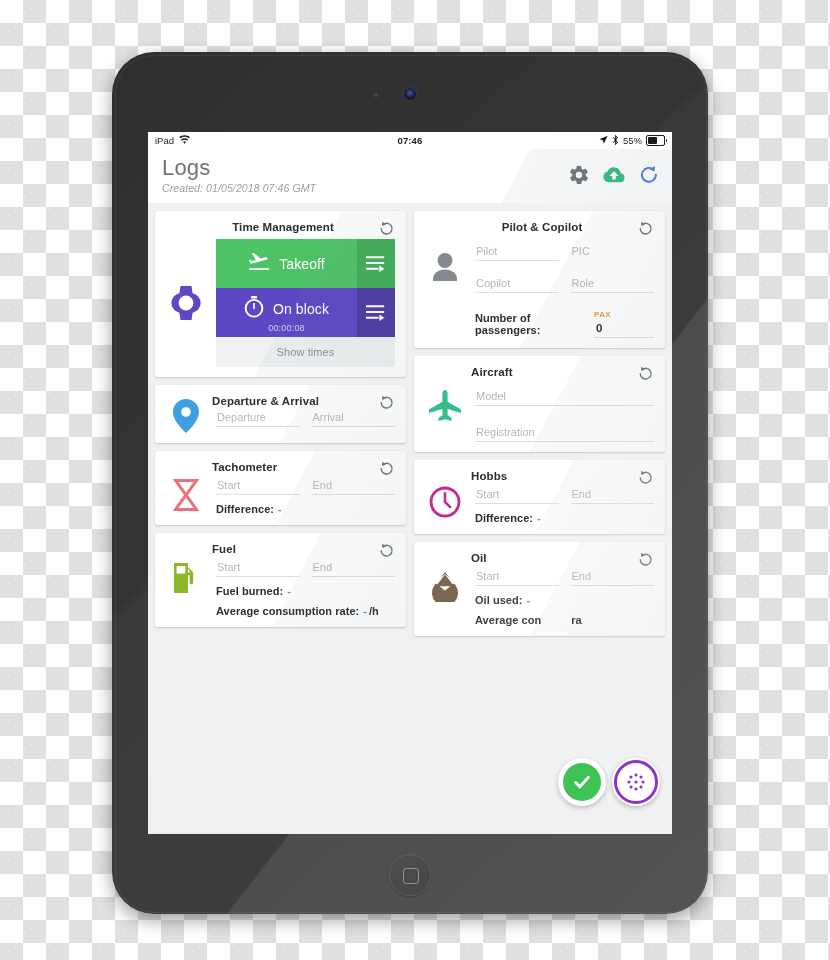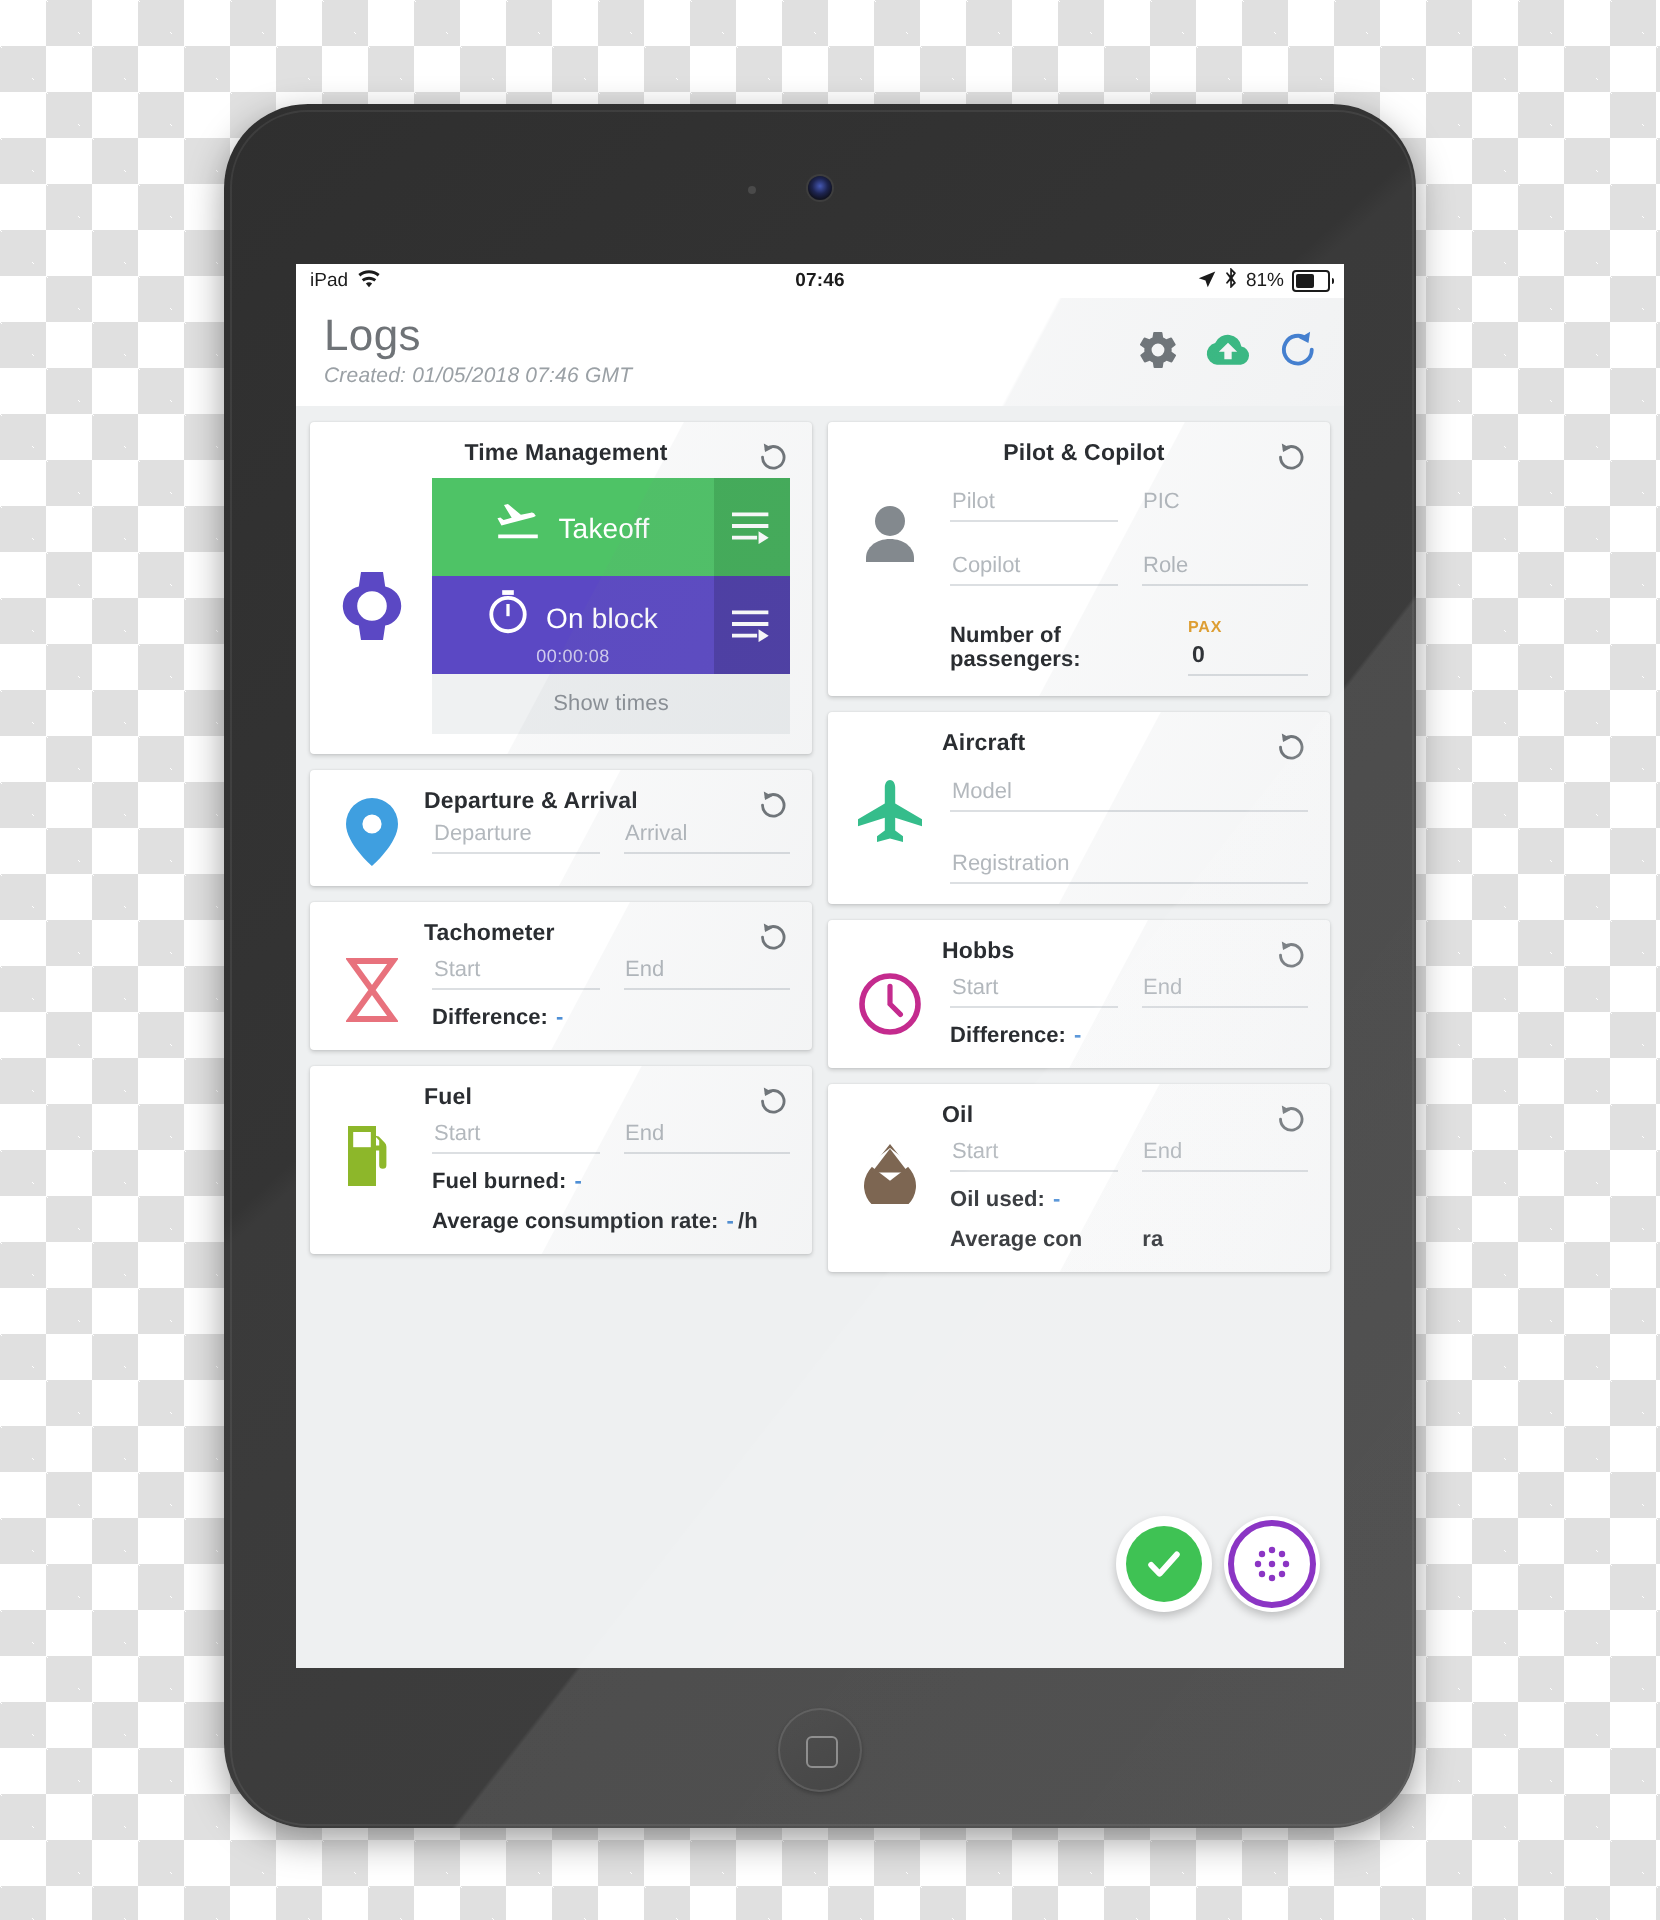--- a/index.html
+++ b/index.html
@@ -182,21 +182,21 @@
         <span>
           <svg width="9" height="9" viewBox="0 0 24 24">
               <path fill="#1b1b1b" d="M23 2L1 11l9 3 3 9 10-21z"></path>
             </svg>
         </span>
         <span>
           <svg width="7" height="10" viewBox="0 0 12 20">
               <path fill="#1b1b1b" d="M6 0l5 5-3.5 5L11 15l-5 5h-.8v-7.5L2 16l-1-1.2L4.6 10 1 5.2 2 4l3.2 3.5V0H6zm.9 3.6v3.6L8.7 5.4 6.9 3.6zm0 9.2v3.6l1.8-1.8-1.8-1.8z"></path>
             </svg>
         </span>
-        <span>81%</span>
+        <span>55%</span>
         <span class="battery-shell">
           <span class="battery-fill"></span>
         </span>
       </div>
     </div>
 
     <div id="appbar">
       <div id="app-title">Logs</div>
       <div id="app-subtitle">Created: 01/05/2018 07:46 GMT</div>
       <div id="appbar-actions">

